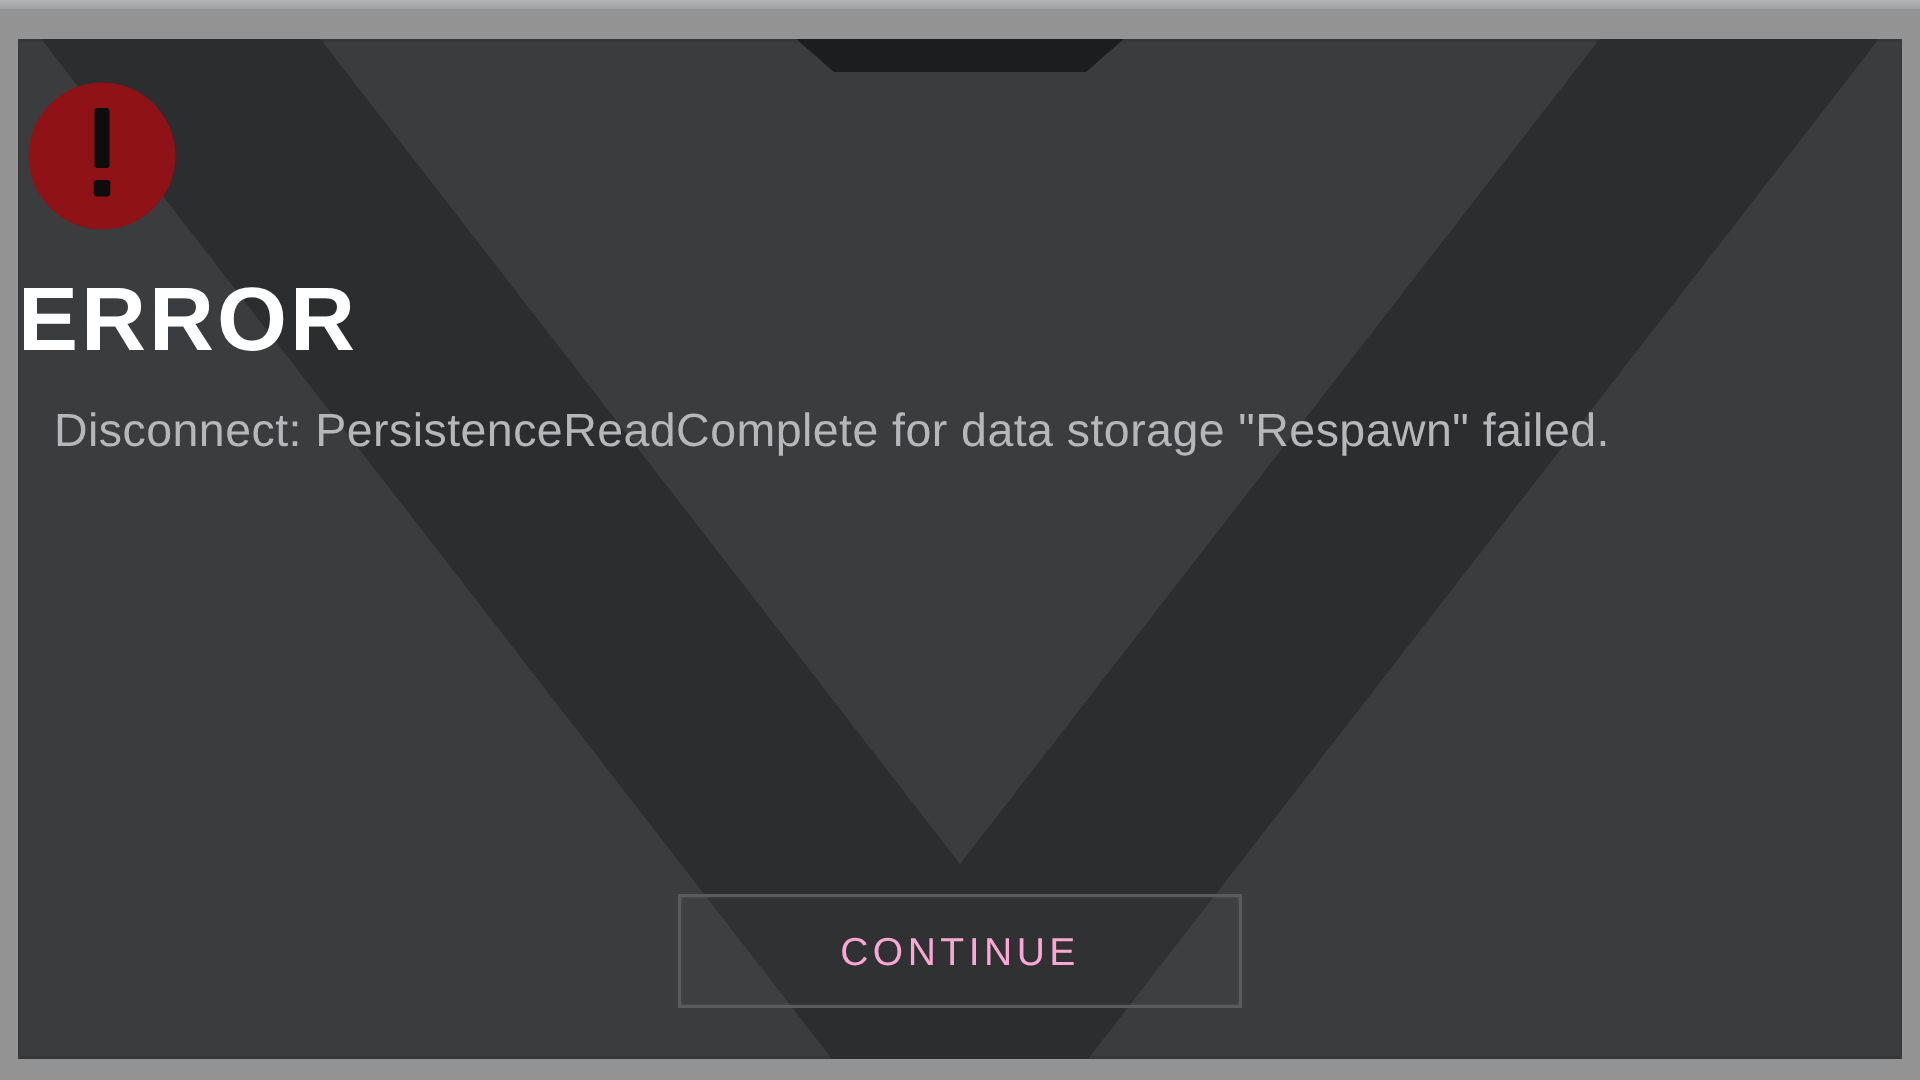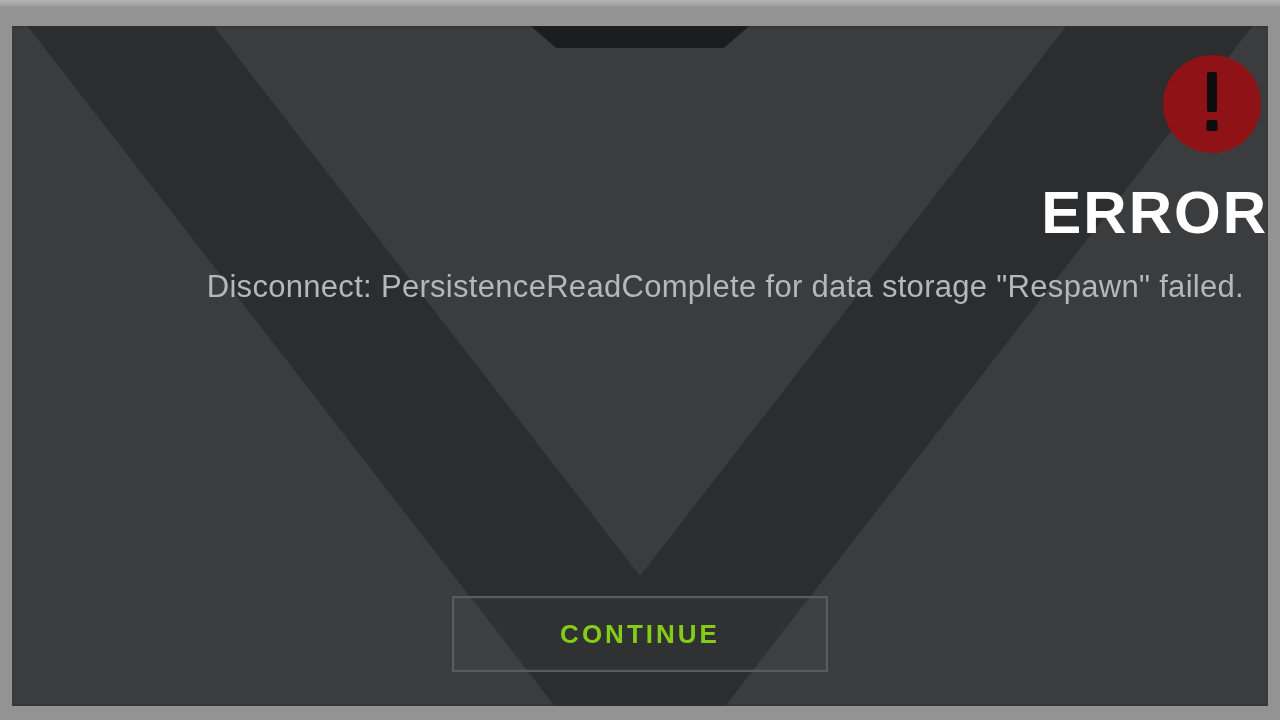--- a/index.html
+++ b/index.html
@@ -48,21 +48,21 @@
       transform: translateX(-50%);
       pointer-events: none;
     }
     
     .content {
       position: relative;
       width: 100%;
       height: 100%;
       display: flex;
       flex-direction: column;
-      align-items: flex-end;
+      align-items: flex-start;
       padding-top: 22px;
     }
     .icon-wrap {
       width: 112px;
       height: 112px;
       display: block;
     }
     .title {
       margin-top: 18px;
       color: #ffffff;
@@ -83,23 +83,23 @@
     .continue-btn {
       position: absolute;
       bottom: 36px;
       left: 50%;
       transform: translateX(-50%);
       width: 372px;
       height: 72px;
       background: rgba(255,255,255,0.02);
       outline: 2px solid #5a5b5d;
       box-shadow: inset 0 0 0 1px rgba(255,255,255,0.04);
-      color: #84cc16;
+      color: #f9a8d4;
       font-size: 26px;
-      font-weight: 700;
+      font-weight: 400;
       letter-spacing: 3px;
       display: flex;
       align-items: center;
       justify-content: center;
       cursor: pointer;
       user-select: none;
     }
     
     .seam-l, .seam-r {
       position: absolute;

